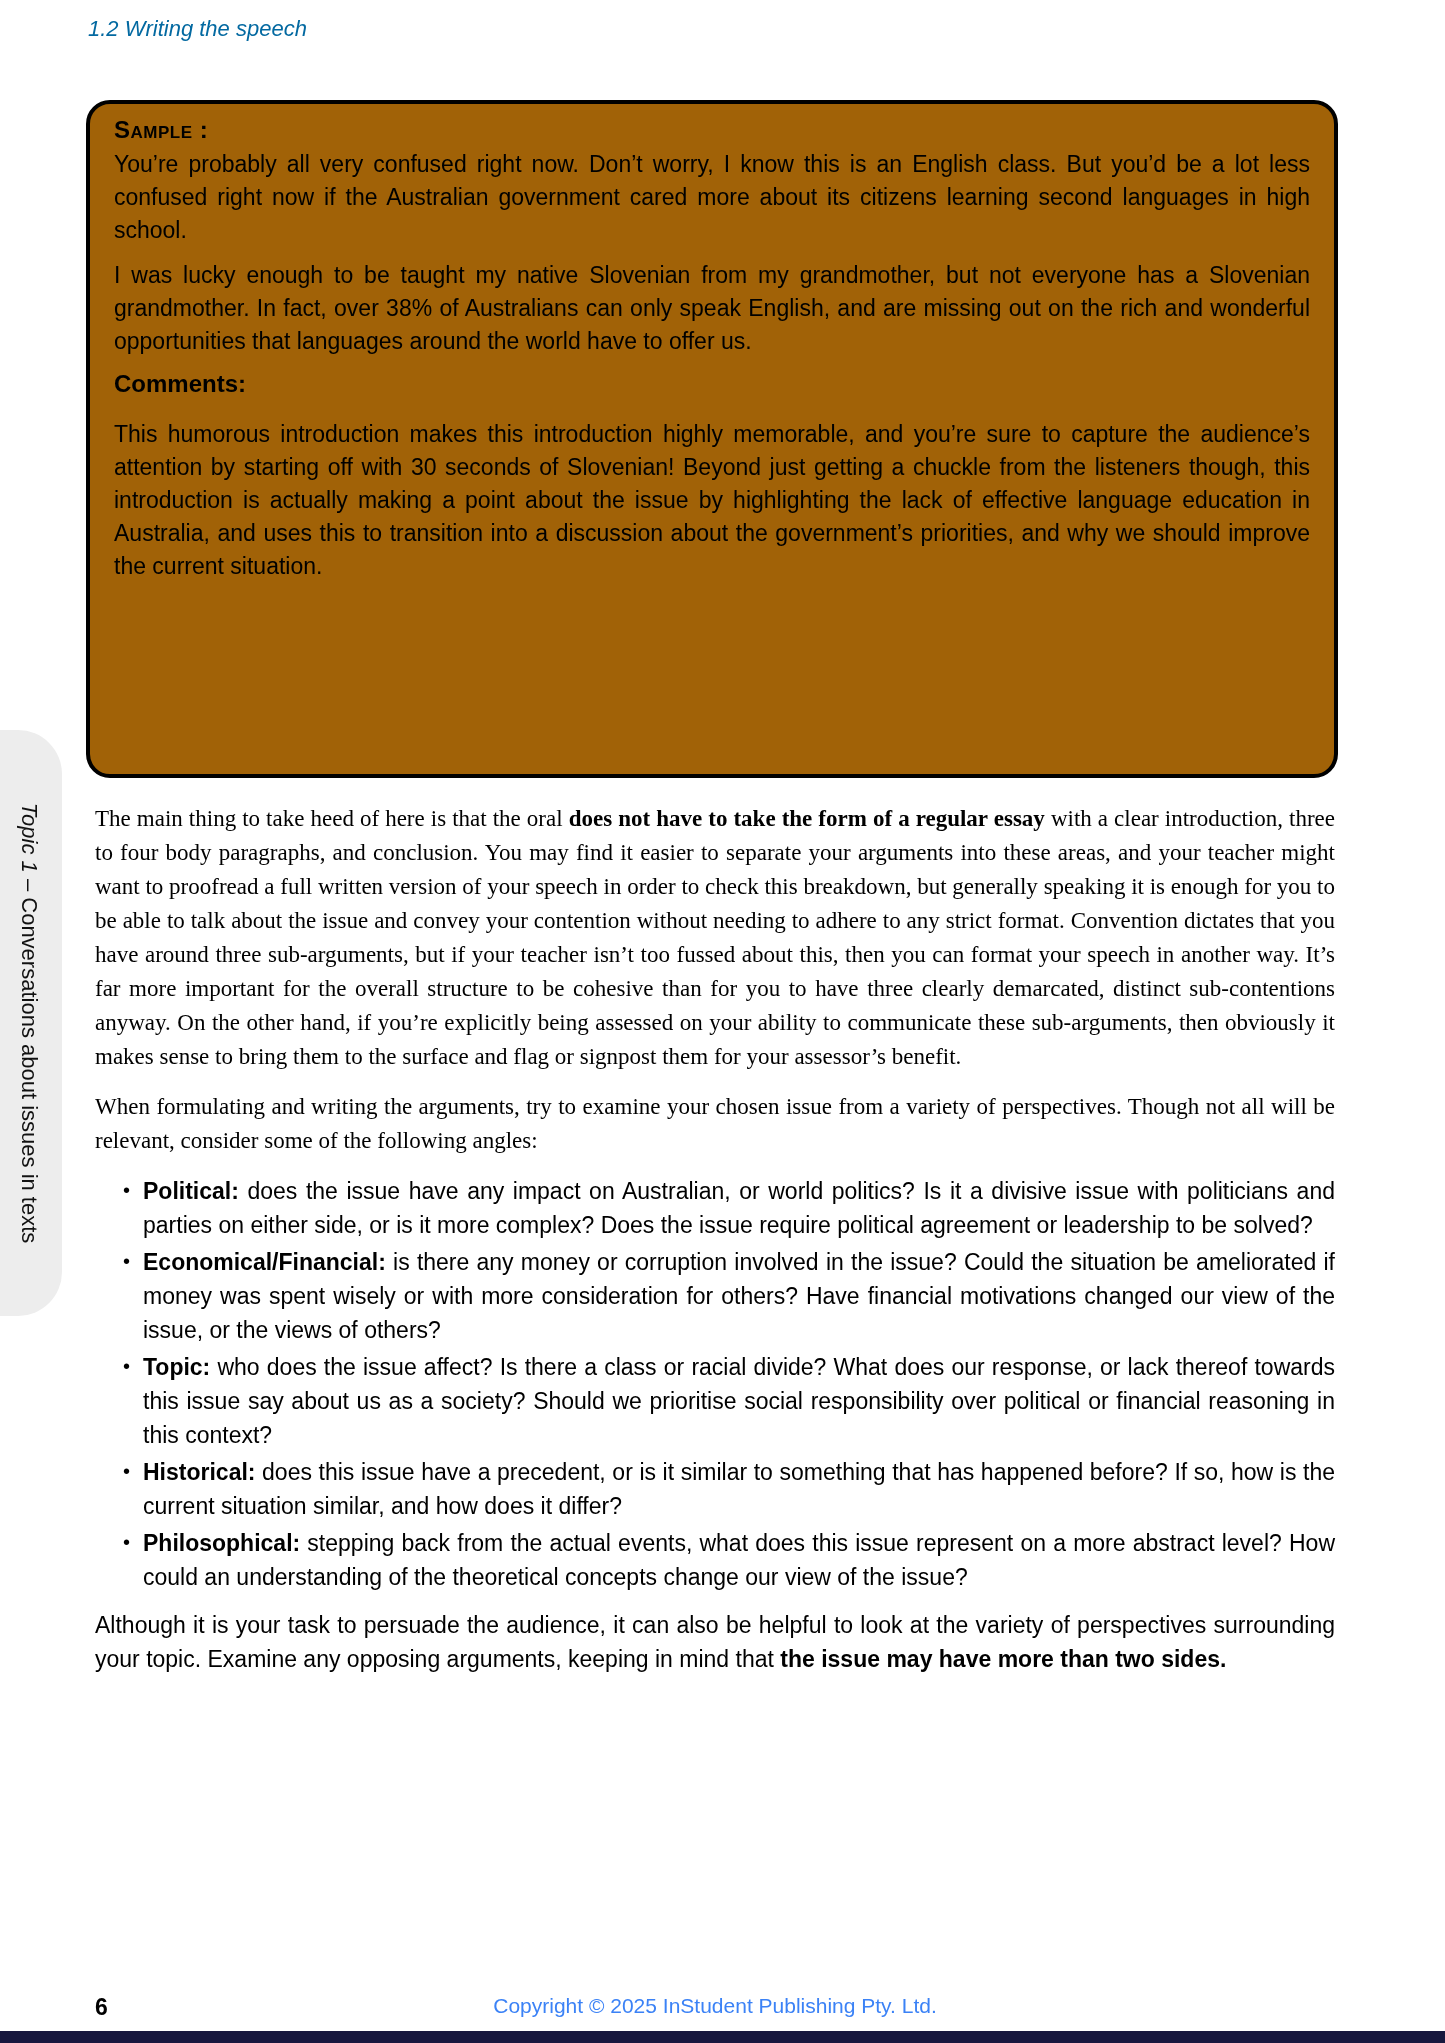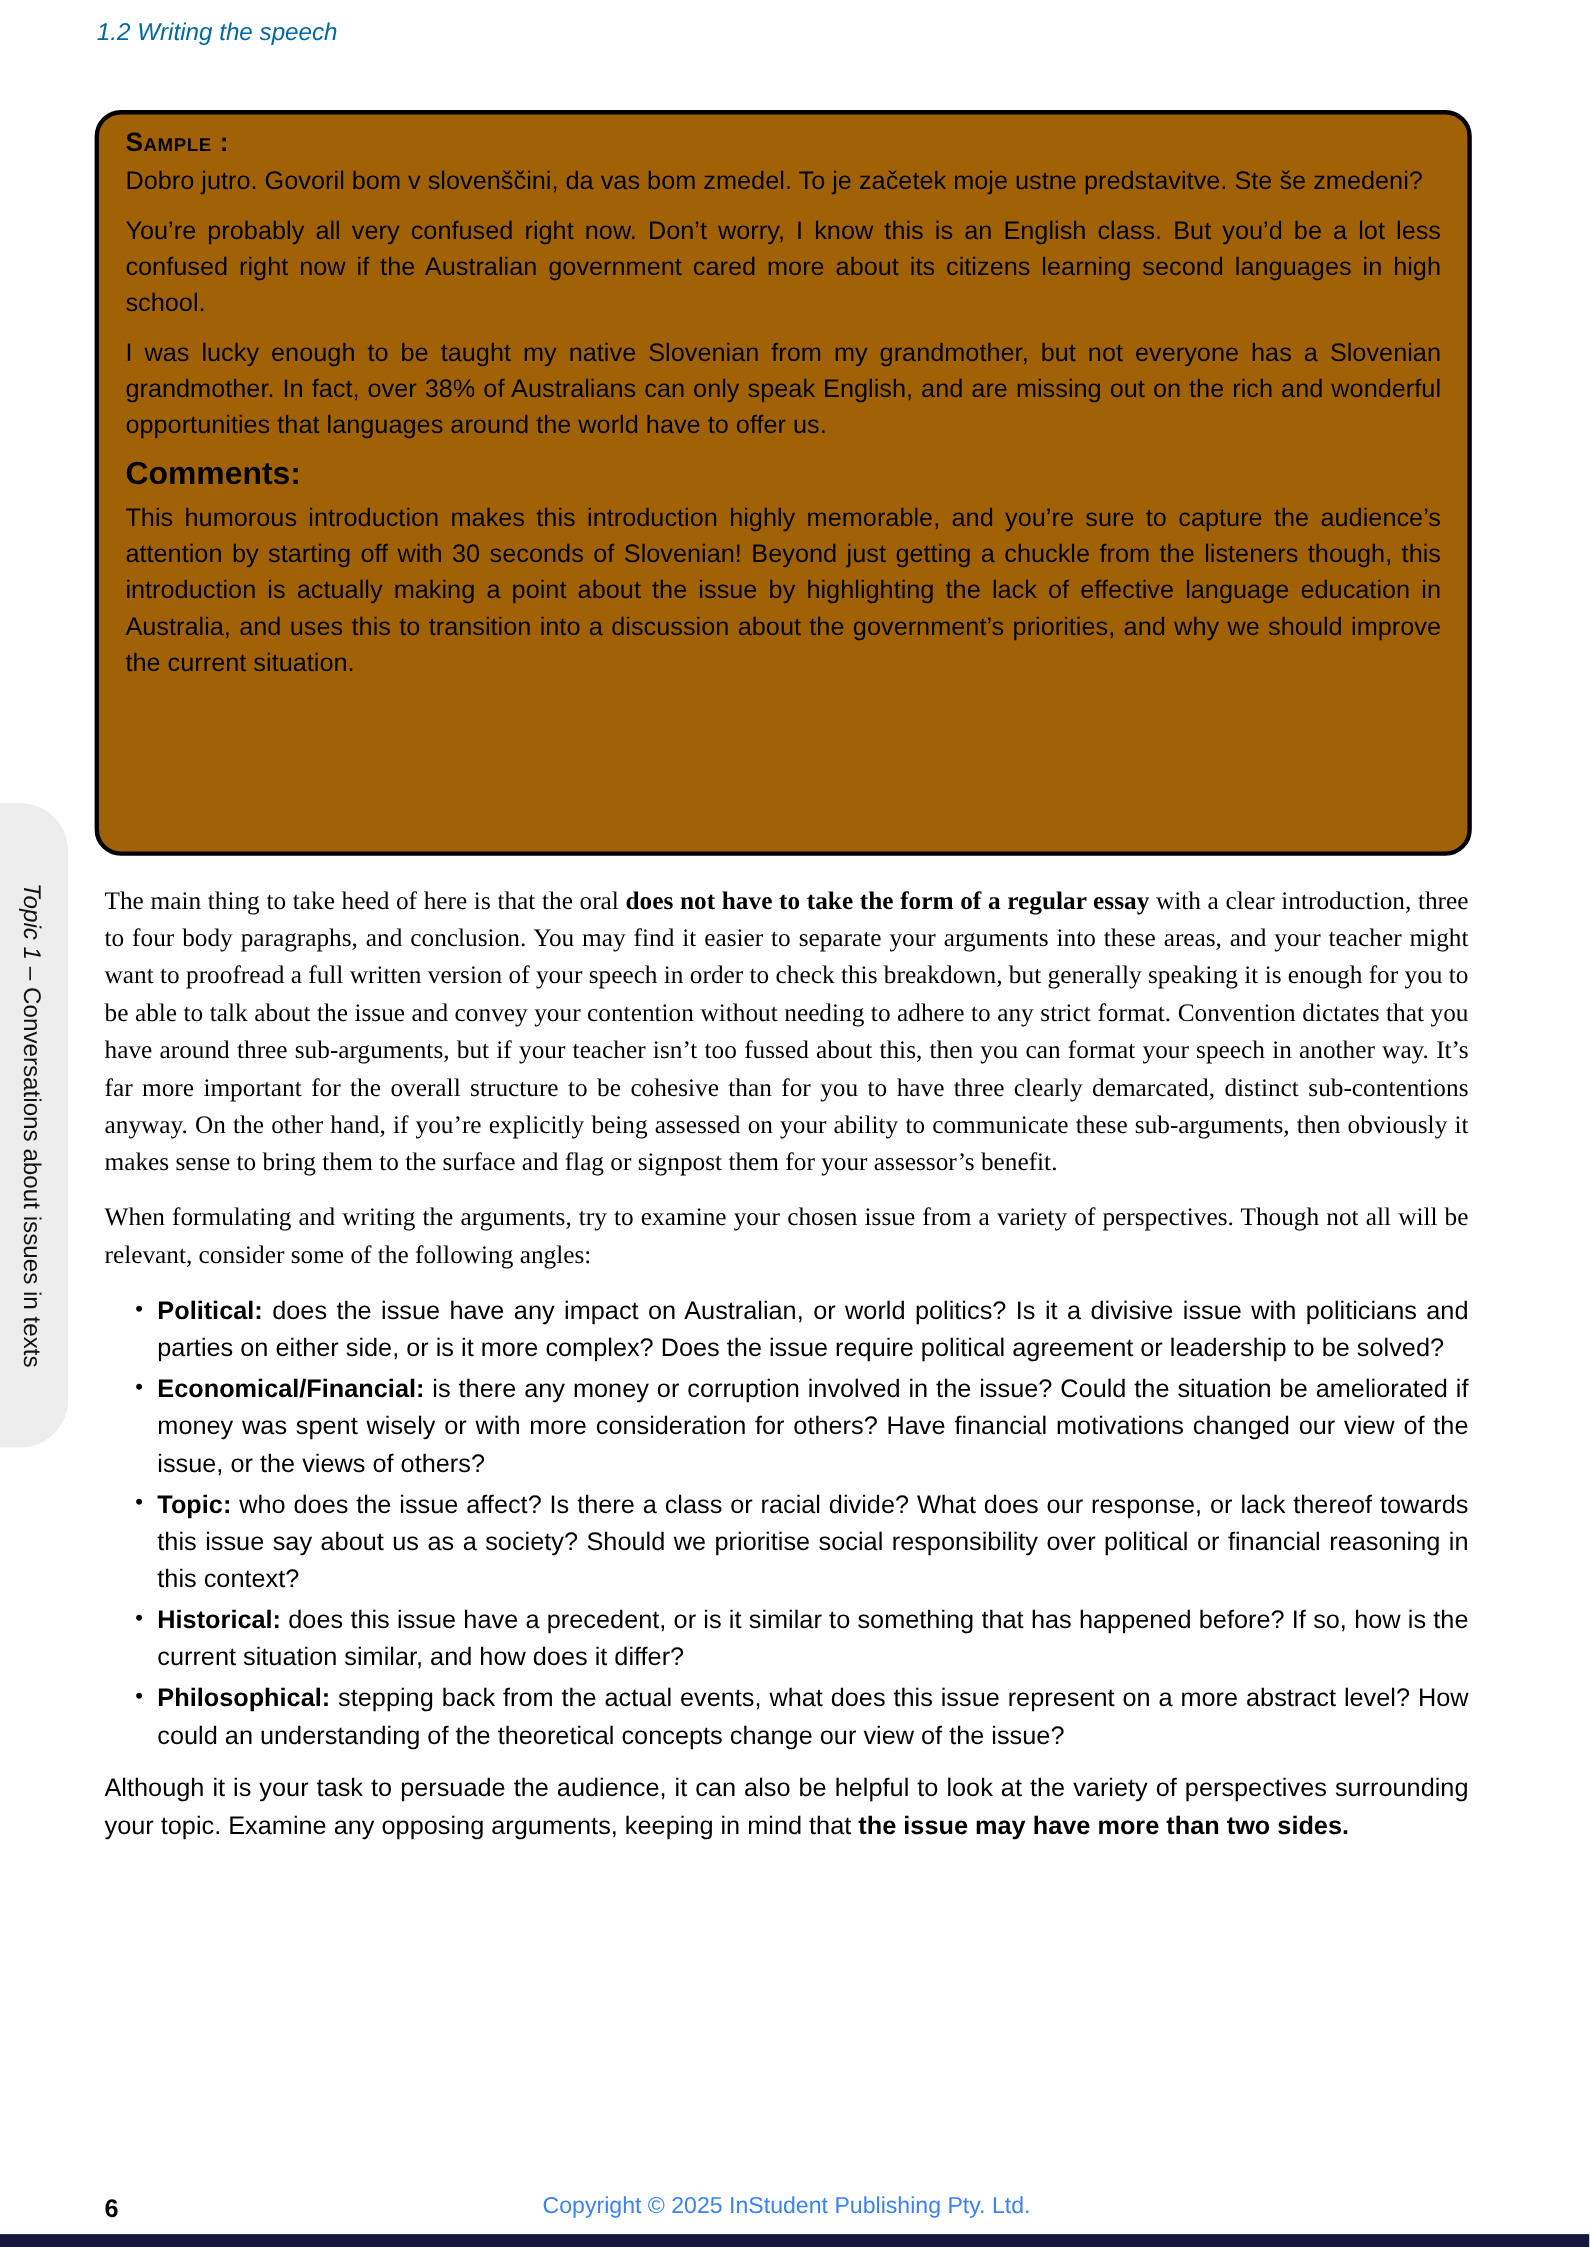--- a/index.html
+++ b/index.html
@@ -39,22 +39,22 @@
     font-weight:bold; font-size:24px;
     margin-bottom:10px;
   }
   .box-para {
     font-size:23px; line-height:33px;
     text-align:justify;
     margin-bottom:12px;
   }
   .box-para:last-child { margin-bottom:0; }
   .comments-heading {
-    font-weight:bold; font-size:29px;
-    margin:4px 0 6px 0;
+    font-weight:bold; font-size:24px;
+    margin:4px 0 20px 0;
   }
 
   
   .main-col {
     position:absolute; left:95px; top:802px; width:1240px;
   }
   .section-heading {
     font-weight:bold; font-size:30px;
     margin-bottom:18px;
     letter-spacing:0.2px;
@@ -121,21 +121,20 @@
     background:#17173e;
   }
 </style>
 </head>
 <body>
 
 <div class="running-header">1.2 Writing the speech</div>
 
 <div class="sample-box">
   <div class="sample-label">Sample :</div>
-  <div class="box-para">Dobro jutro. Govoril bom v slovenščini, da vas bom zmedel. To je začetek moje ustne predstavitve. Ste še zmedeni?</div>
   <div class="box-para">You’re probably all very confused right now. Don’t worry, I know this is an English class. But you’d be a lot less confused right now if the Australian government cared more about its citizens learning second languages in high school.</div>
   <div class="box-para">I was lucky enough to be taught my native Slovenian from my grandmother, but not everyone has a Slovenian grandmother. In fact, over 38% of Australians can only speak English, and are missing out on the rich and wonderful opportunities that languages around the world have to offer us.</div>
   <div class="comments-heading">Comments:</div>
   <div class="box-para">This humorous introduction makes this introduction highly memorable, and you’re sure to capture the audience’s attention by starting off with 30 seconds of Slovenian! Beyond just getting a chuckle from the listeners though, this introduction is actually making a point about the issue by highlighting the lack of effective language education in Australia, and uses this to transition into a discussion about the government’s priorities, and why we should improve the current situation.</div>
 </div>
 
 <div class="main-col">
 
   <div class="body-para"><span>The main thing to take heed of here is that the oral </span><b>does not have to take the form of a regular essay</b><span> with a clear introduction, three to four body paragraphs, and conclusion. You may find it easier to separate your arguments into these areas, and your teacher might want to proofread a full written version of your speech in order to check this breakdown, but generally speaking it is enough for you to be able to talk about the issue and convey your contention without needing to adhere to any strict format. Convention dictates that you have around three sub-arguments, but if your teacher isn’t too fussed about this, then you can format your speech in another way. It’s far more important for the overall structure to be cohesive than for you to have three clearly demarcated, distinct sub-contentions anyway. On the other hand, if you’re explicitly being assessed on your ability to communicate these sub-arguments, then obviously it makes sense to bring them to the surface and flag or signpost them for your assessor’s benefit.</span></div>
 

